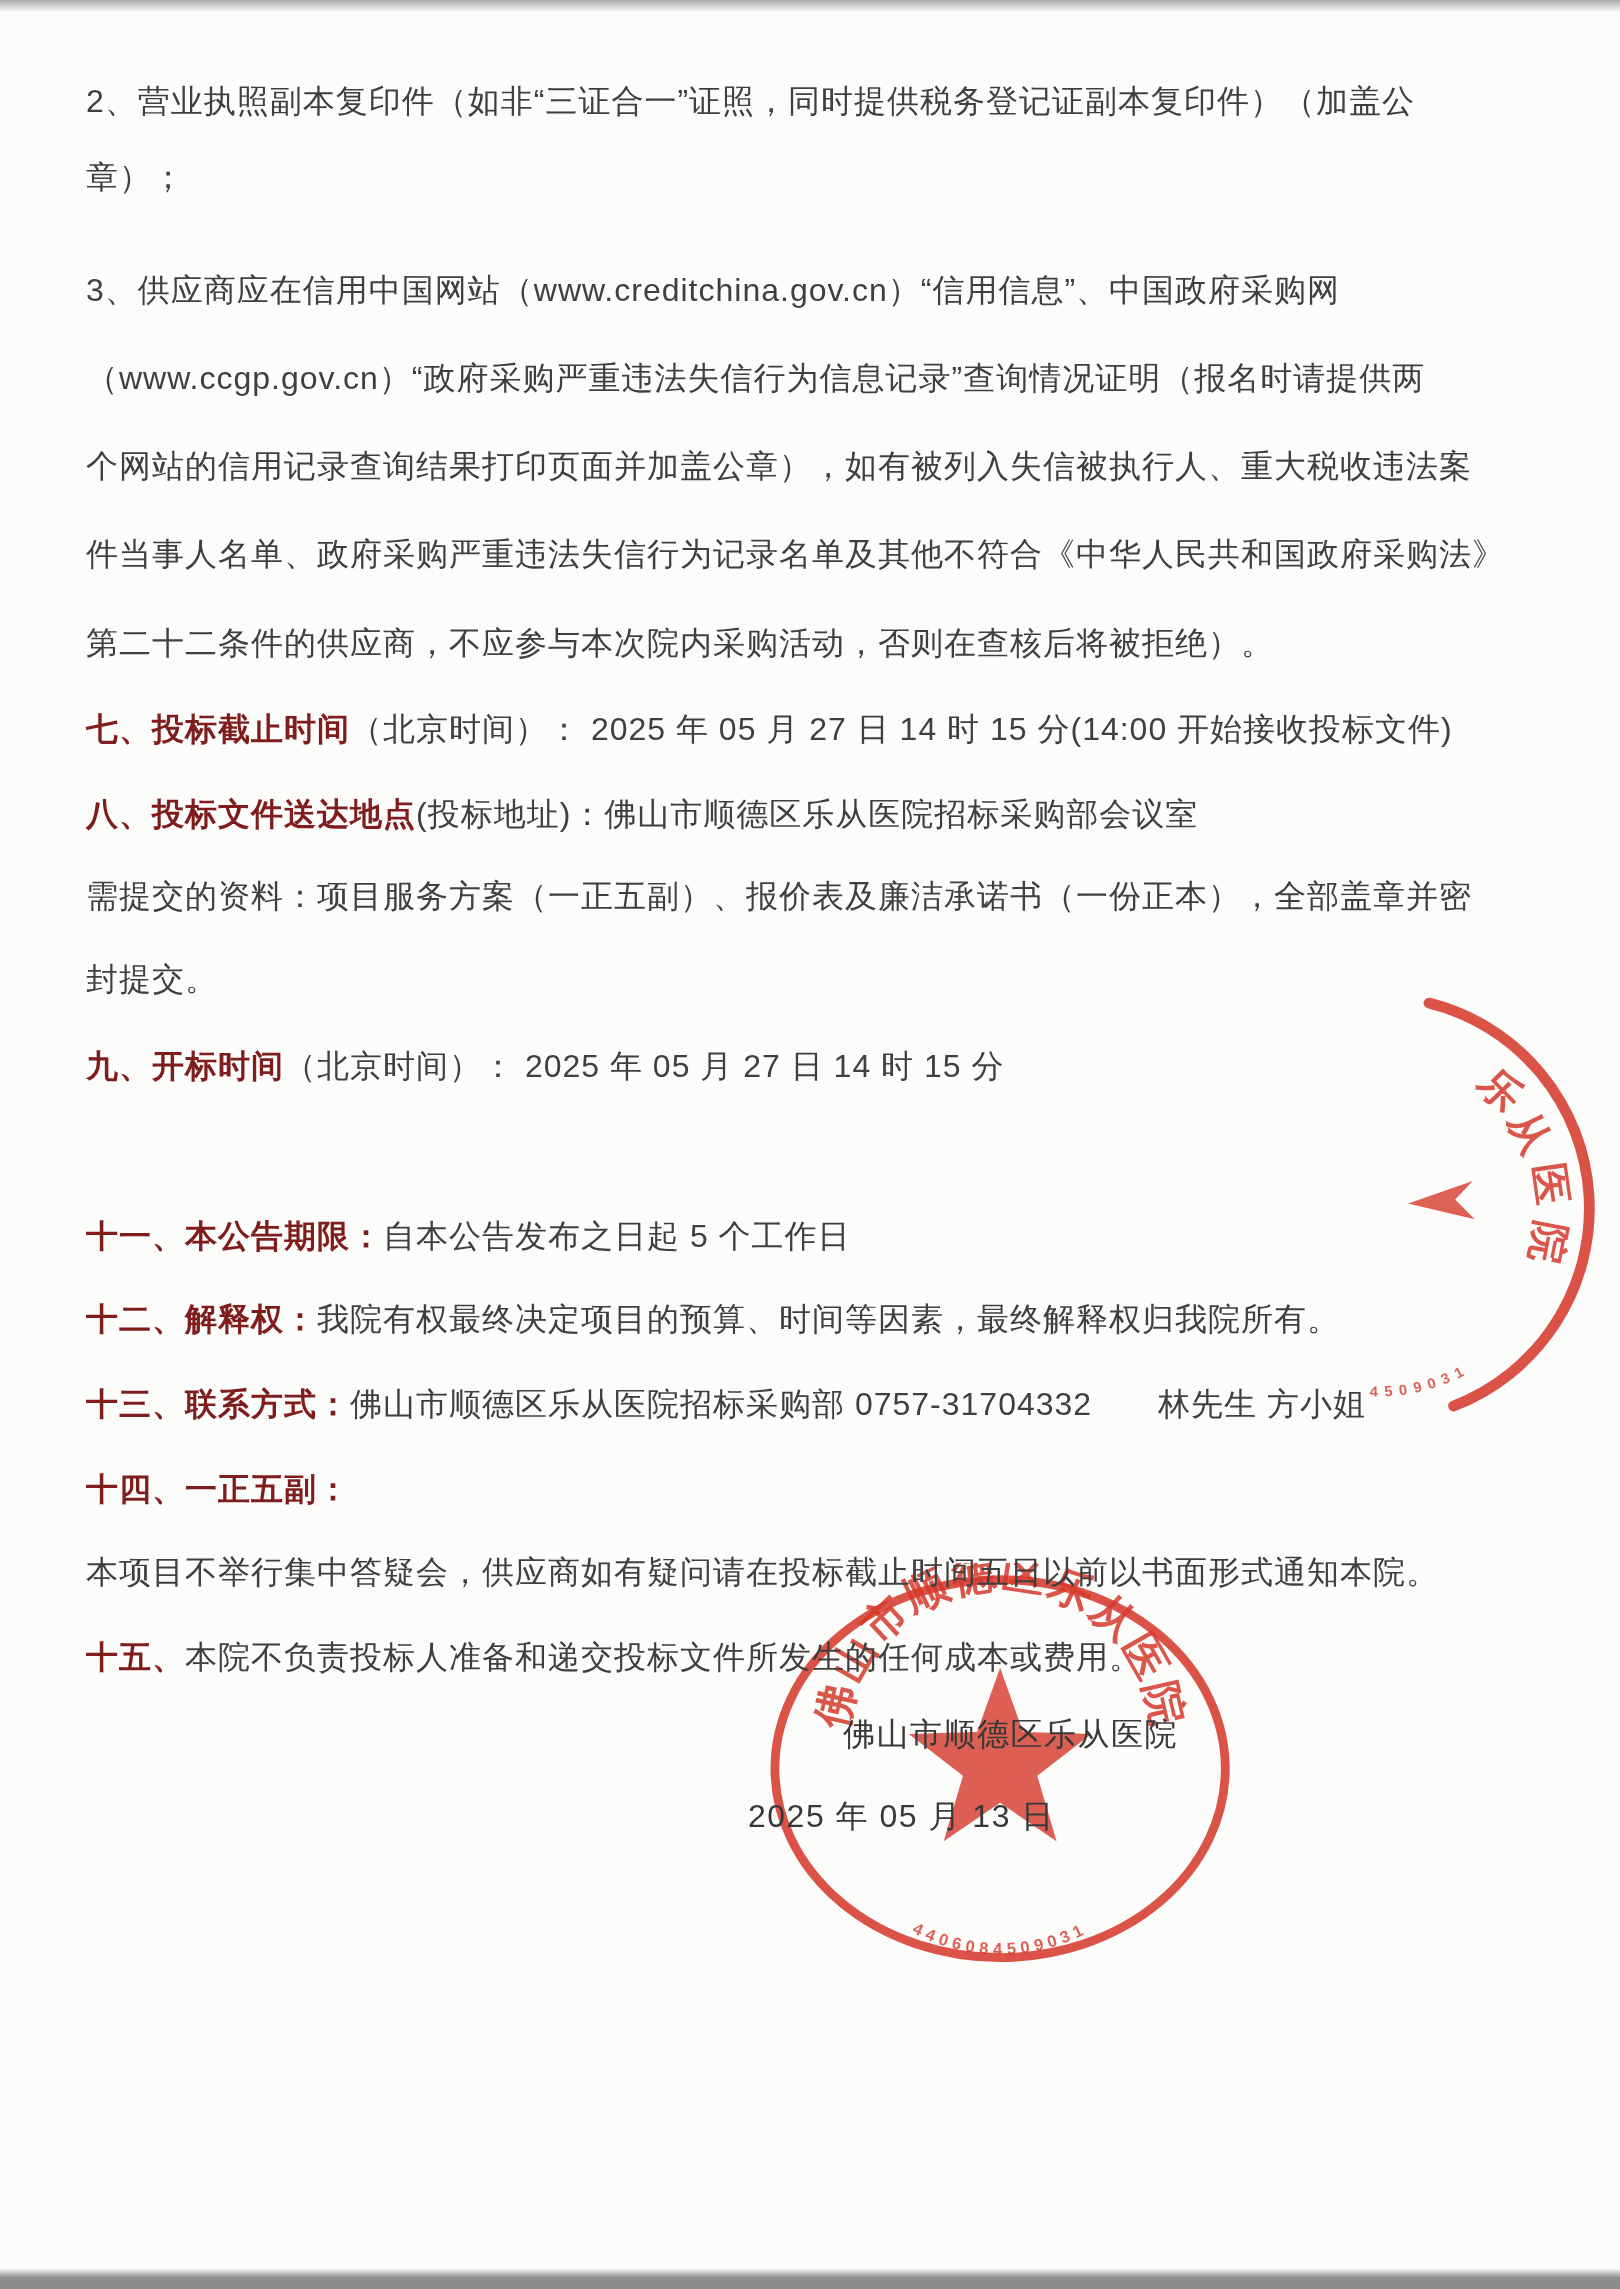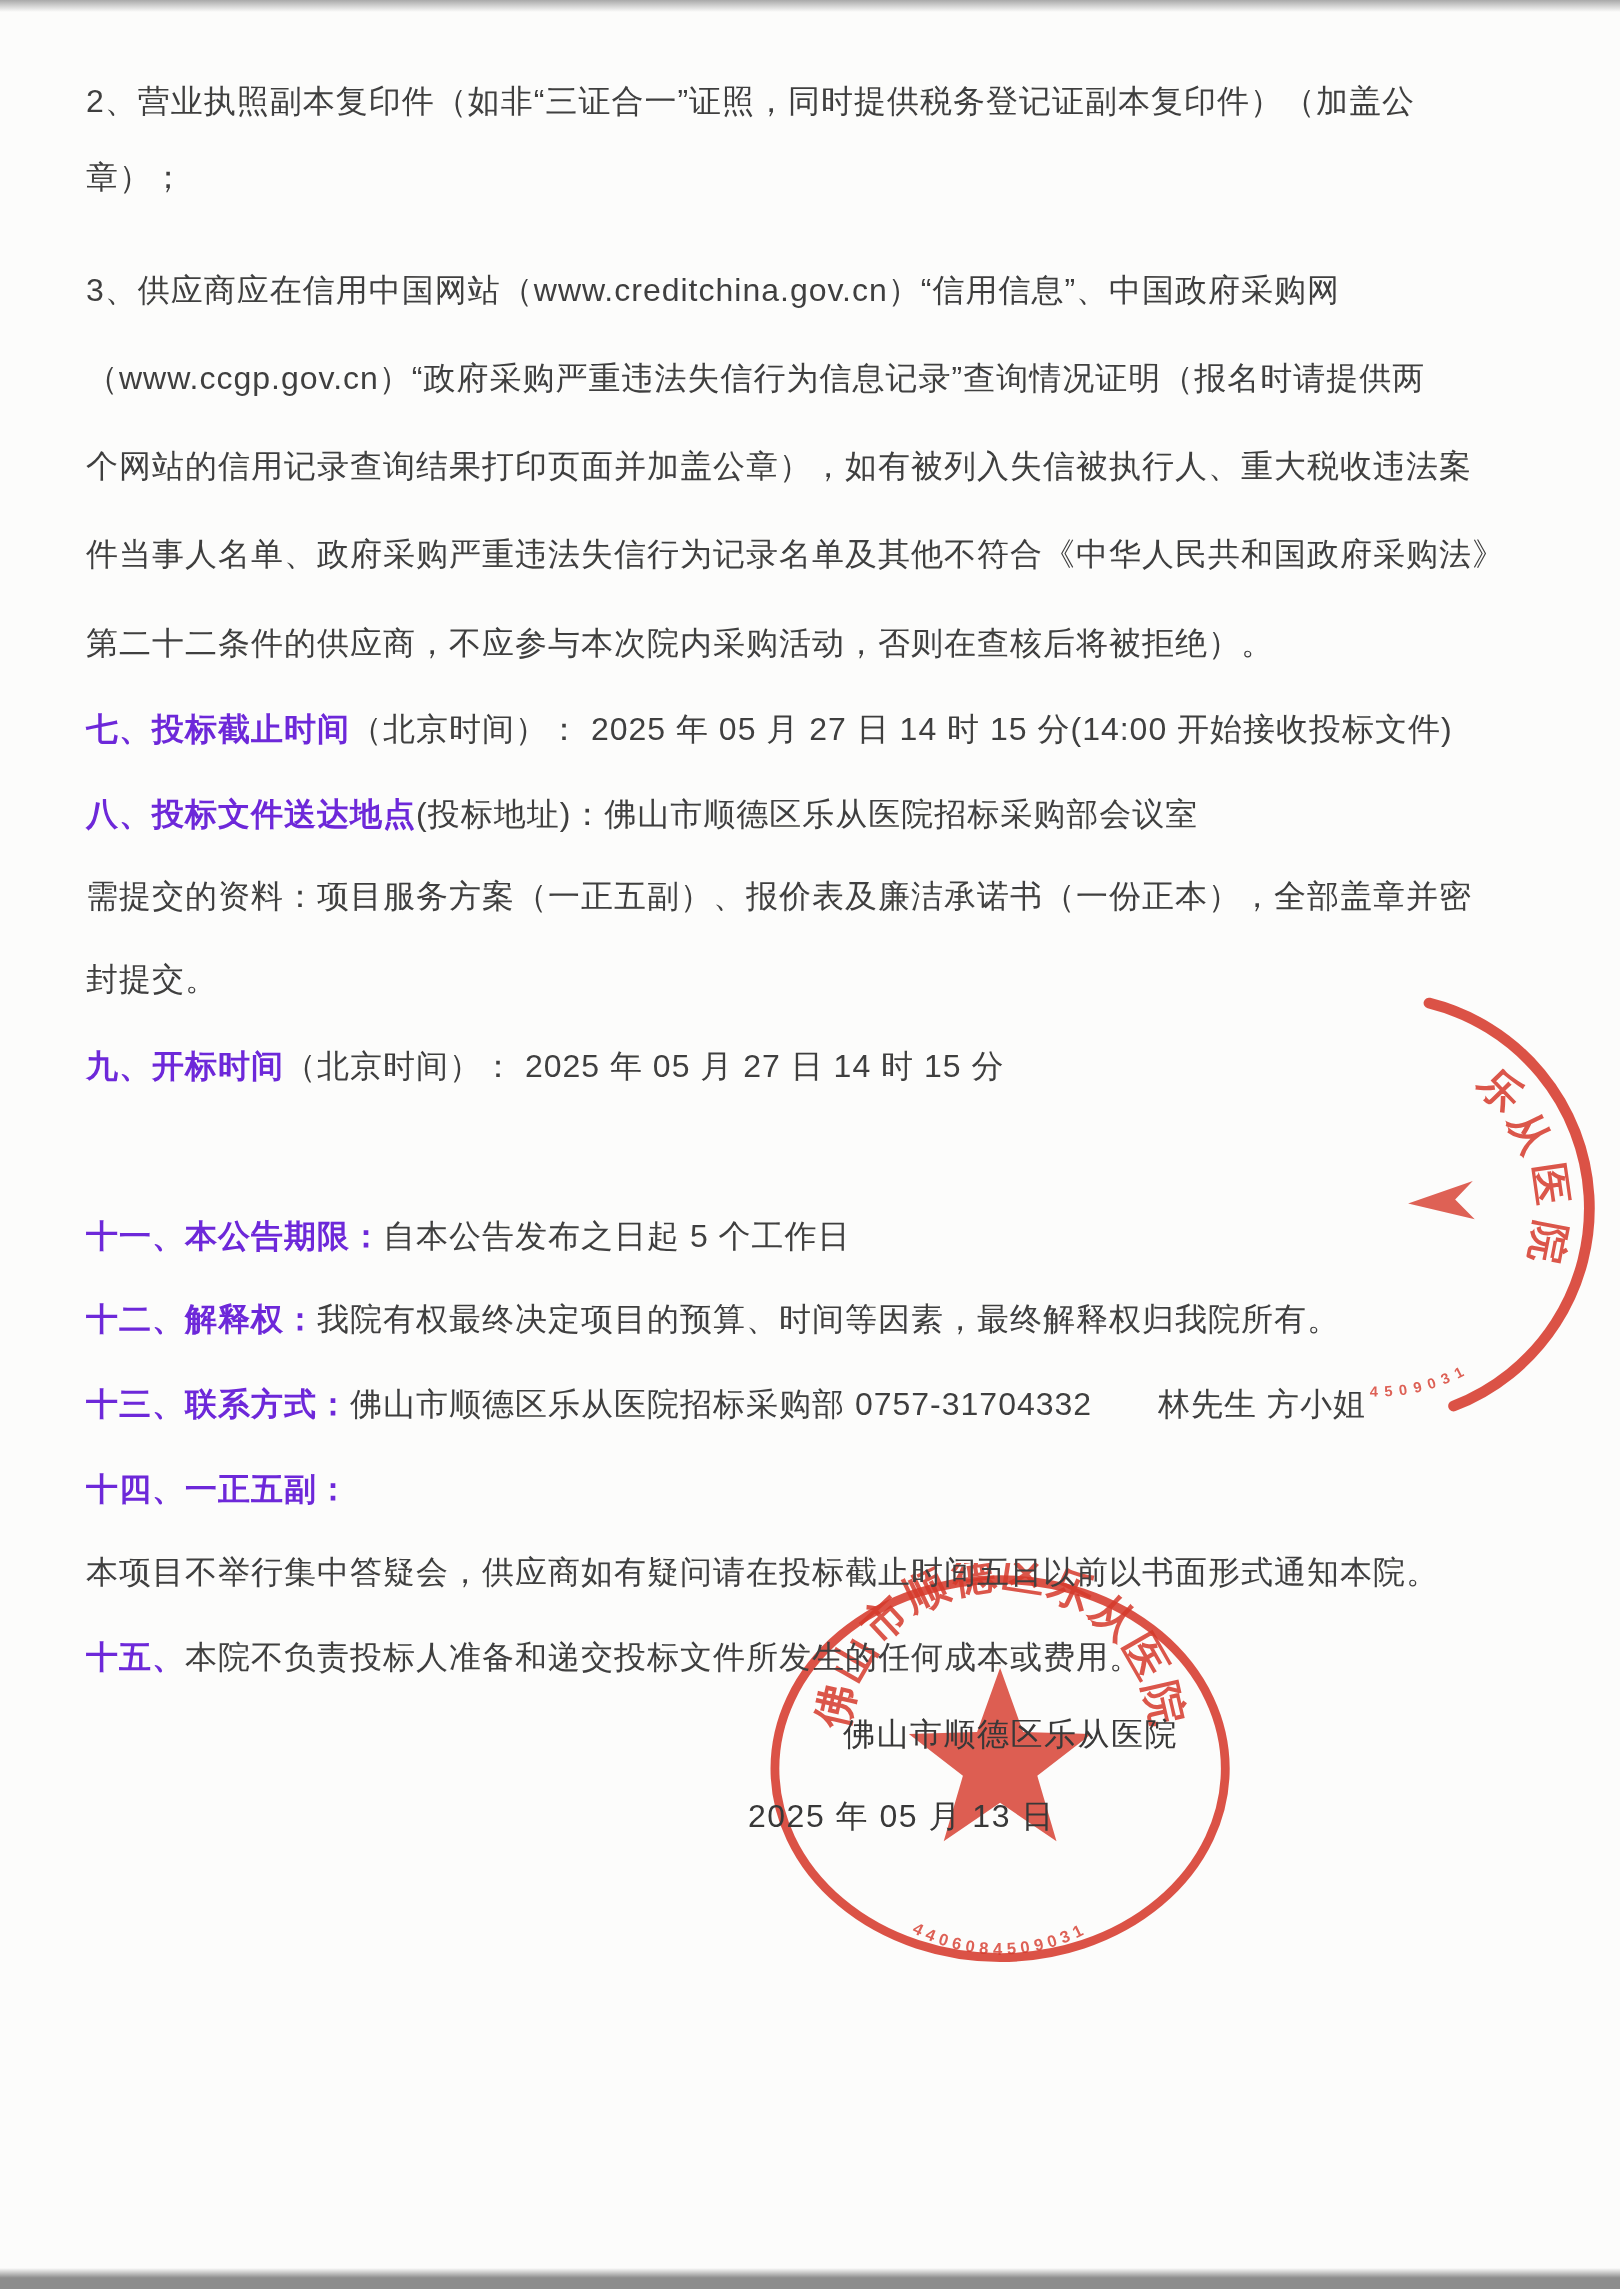--- a/index.html
+++ b/index.html
@@ -20,21 +20,21 @@
   }
   .line{
     position:absolute;
     left:86px;
     white-space:nowrap;
     font-size:32px;
     letter-spacing:1px;
     color:#3f3f3f;
     margin-top:12px;
   }
-  .line .b{font-weight:700;color:#6d28d9;}
+  .line .b{font-weight:700;color:#7f1d1d;}
   .sig{
     position:absolute;
     white-space:nowrap;
     font-size:32px;
     letter-spacing:1.5px;
     color:#383838;
   }
   .stamp{position:absolute;pointer-events:none;}
   .stamp svg text{font-family:"Liberation Sans",sans-serif;font-weight:700;}
 </style>

